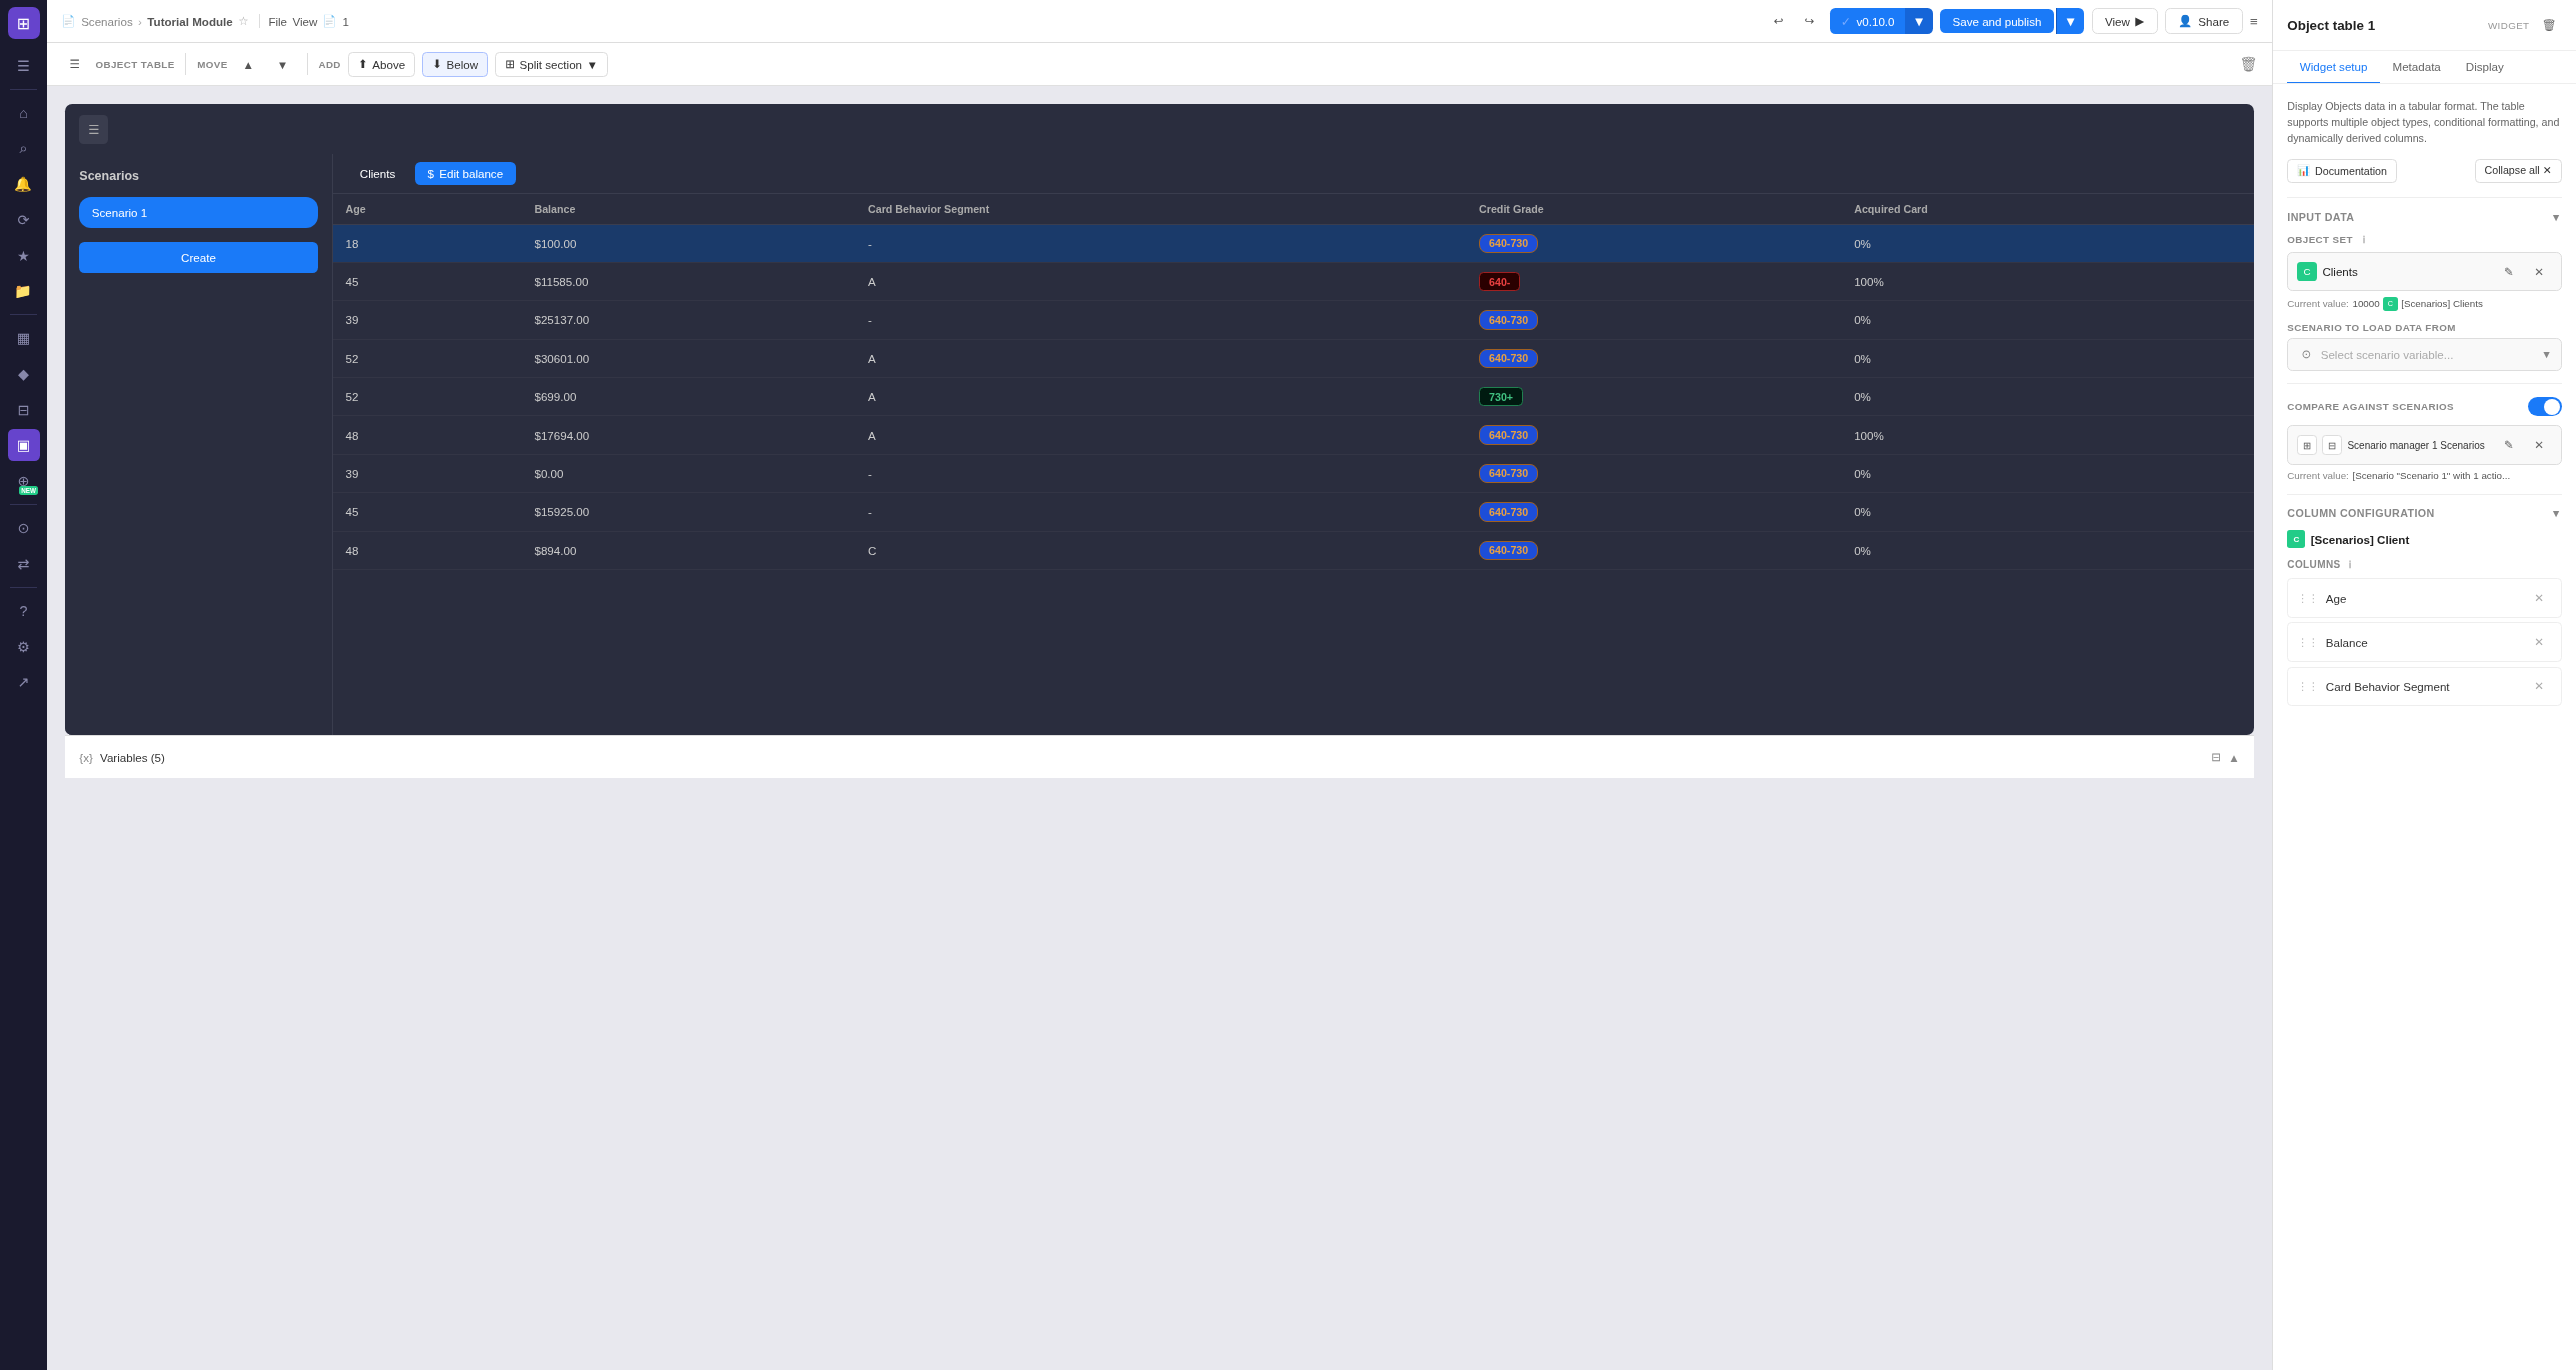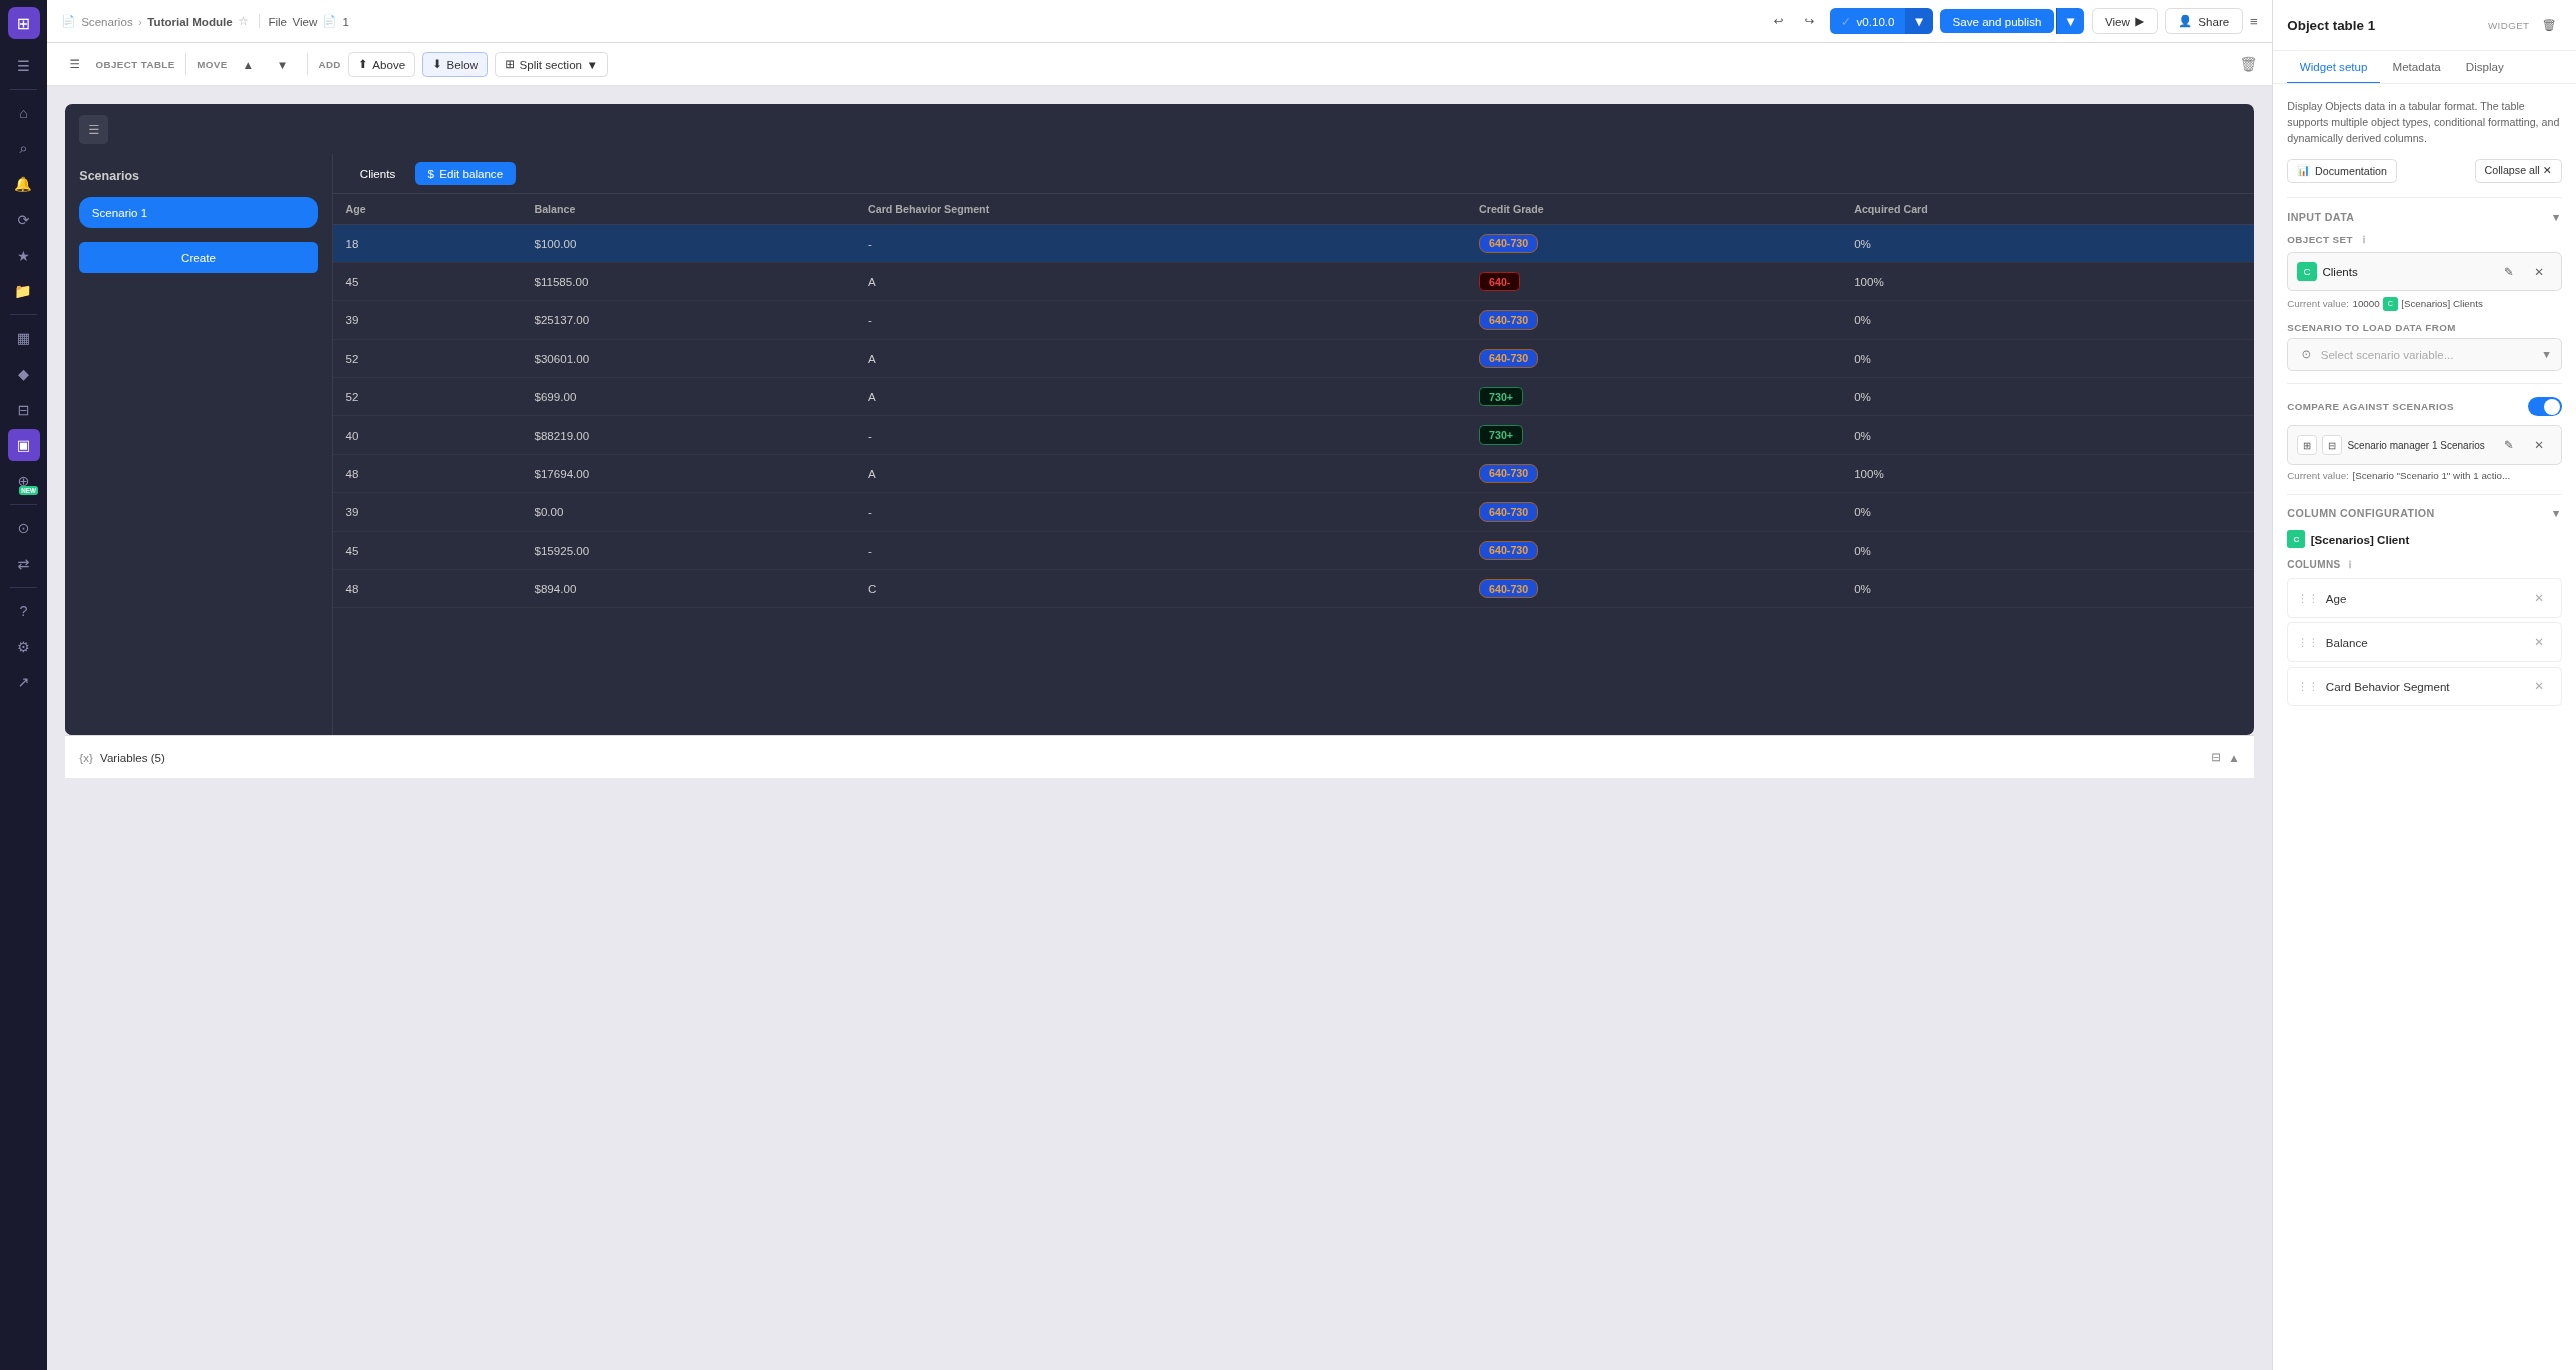--- a/index.html
+++ b/index.html
@@ -304,27 +304,20 @@
       <td>0%</td>
     </tr>
                     <tr>
       <td>52</td>
       <td>$699.00</td>
       <td>A</td>
       <td><span class="badge badge-green">730+</span></td>
       <td>0%</td>
     </tr>
                     <tr>
-      <td>40</td>
-      <td>$88219.00</td>
-      <td>-</td>
-      <td><span class="badge badge-green">730+</span></td>
-      <td>0%</td>
-    </tr>
-                    <tr>
       <td>48</td>
       <td>$17694.00</td>
       <td>A</td>
       <td><span class="badge badge-orange">640-730</span></td>
       <td>100%</td>
     </tr>
                     <tr>
       <td>39</td>
       <td>$0.00</td>
       <td>-</td>

